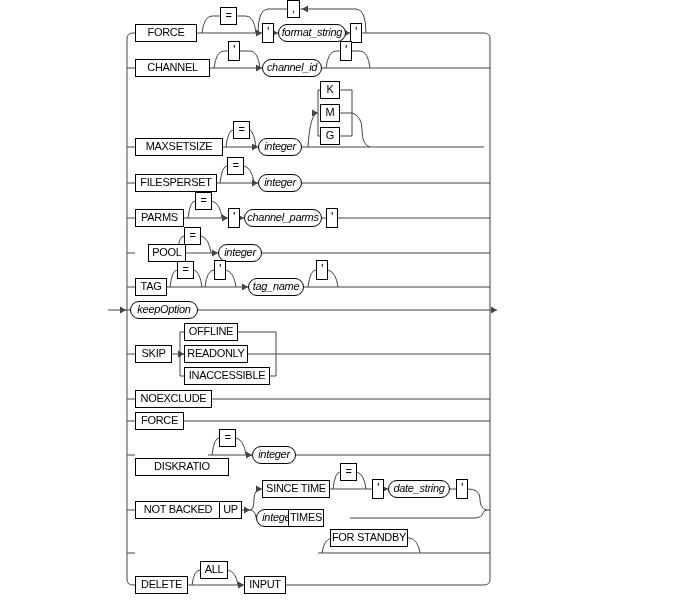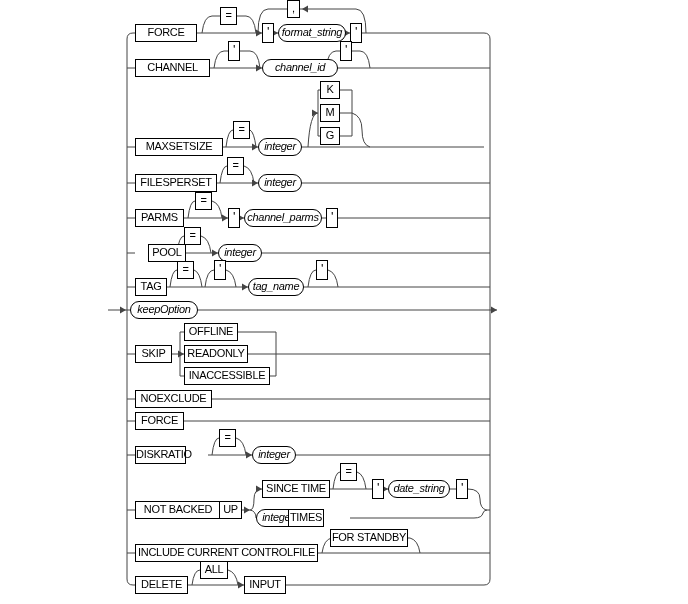--- a/index.html
+++ b/index.html
@@ -91,21 +91,21 @@
 
   <div class="node" style="left:135px;top:24px;width:62px">FORCE</div>
   <div class="node sym" style="left:220px;top:7px">=</div>
   <div class="node" style="left:287px;top:0px;width:13px">,</div>
   <div class="node q" style="left:262px;top:23px">'</div>
   <div class="node var" style="left:278px;top:24px;width:68px">format_string</div>
   <div class="node q" style="left:350px;top:23px">'</div>
 
   <div class="node" style="left:135px;top:59px;width:75px">CHANNEL</div>
   <div class="node q" style="left:228px;top:41px">'</div>
-  <div class="node var" style="left:262px;top:59px;width:76px">channel_id</div>
+  <div class="node var" style="left:262px;top:59px;width:60px">channel_id</div>
   <div class="node q" style="left:340px;top:41px">'</div>
 
   <div class="node" style="left:135px;top:138px;width:88px">MAXSETSIZE</div>
   <div class="node sym" style="left:233px;top:121px">=</div>
   <div class="node var" style="left:258px;top:138px;width:44px">integer</div>
   <div class="node sq" style="left:320px;top:81px">K</div>
   <div class="node sq" style="left:320px;top:104px">M</div>
   <div class="node sq" style="left:320px;top:127px">G</div>
 
   <div class="node" style="left:135px;top:174px;width:82px">FILESPERSET</div>
@@ -131,34 +131,33 @@
   <div class="node var" style="left:130px;top:301px;width:68px">keepOption</div>
 
   <div class="node" style="left:135px;top:345px;width:37px">SKIP</div>
   <div class="node" style="left:184px;top:323px;width:54px">OFFLINE</div>
   <div class="node" style="left:184px;top:345px;width:64px">READONLY</div>
   <div class="node" style="left:184px;top:367px;width:86px">INACCESSIBLE</div>
 
   <div class="node" style="left:135px;top:390px;width:77px">NOEXCLUDE</div>
   <div class="node" style="left:135px;top:412px;width:49px">FORCE</div>
 
-  <div class="node" style="left:135px;top:446px;width:51px">DISKRATIO</div>
+  <div class="node" style="left:135px;top:458px;width:94px">DISKRATIO</div>
   <div class="node sym" style="left:219px;top:429px">=</div>
   <div class="node var" style="left:252px;top:446px;width:44px">integer</div>
 
   <div class="node" style="left:135px;top:501px;width:86px">NOT BACKED</div>
   <div class="node" style="left:219px;top:501px;width:23px">UP</div>
   <div class="node" style="left:262px;top:480px;width:68px">SINCE TIME</div>
   <div class="node sym" style="left:340px;top:463px">=</div>
   <div class="node q" style="left:372px;top:479px">'</div>
   <div class="node var" style="left:388px;top:480px;width:62px">date_string</div>
   <div class="node q" style="left:456px;top:479px">'</div>
   <div class="node var" style="left:256px;top:509px;width:44px">integer</div>
   <div class="node" style="left:288px;top:509px;width:36px">TIMES</div>
 
-  <div class="node" style="left:135px;top:544px;width:183px">INCLUDE CURRENT CONTROLFILE</div>
   <div class="node" style="left:330px;top:529px;width:78px">FOR STANDBY</div>
 
   <div class="node" style="left:135px;top:576px;width:53px">DELETE</div>
   <div class="node" style="left:200px;top:561px;width:28px">ALL</div>
   <div class="node" style="left:244px;top:576px;width:42px">INPUT</div>
 
 </div>
 
 </body></html>

